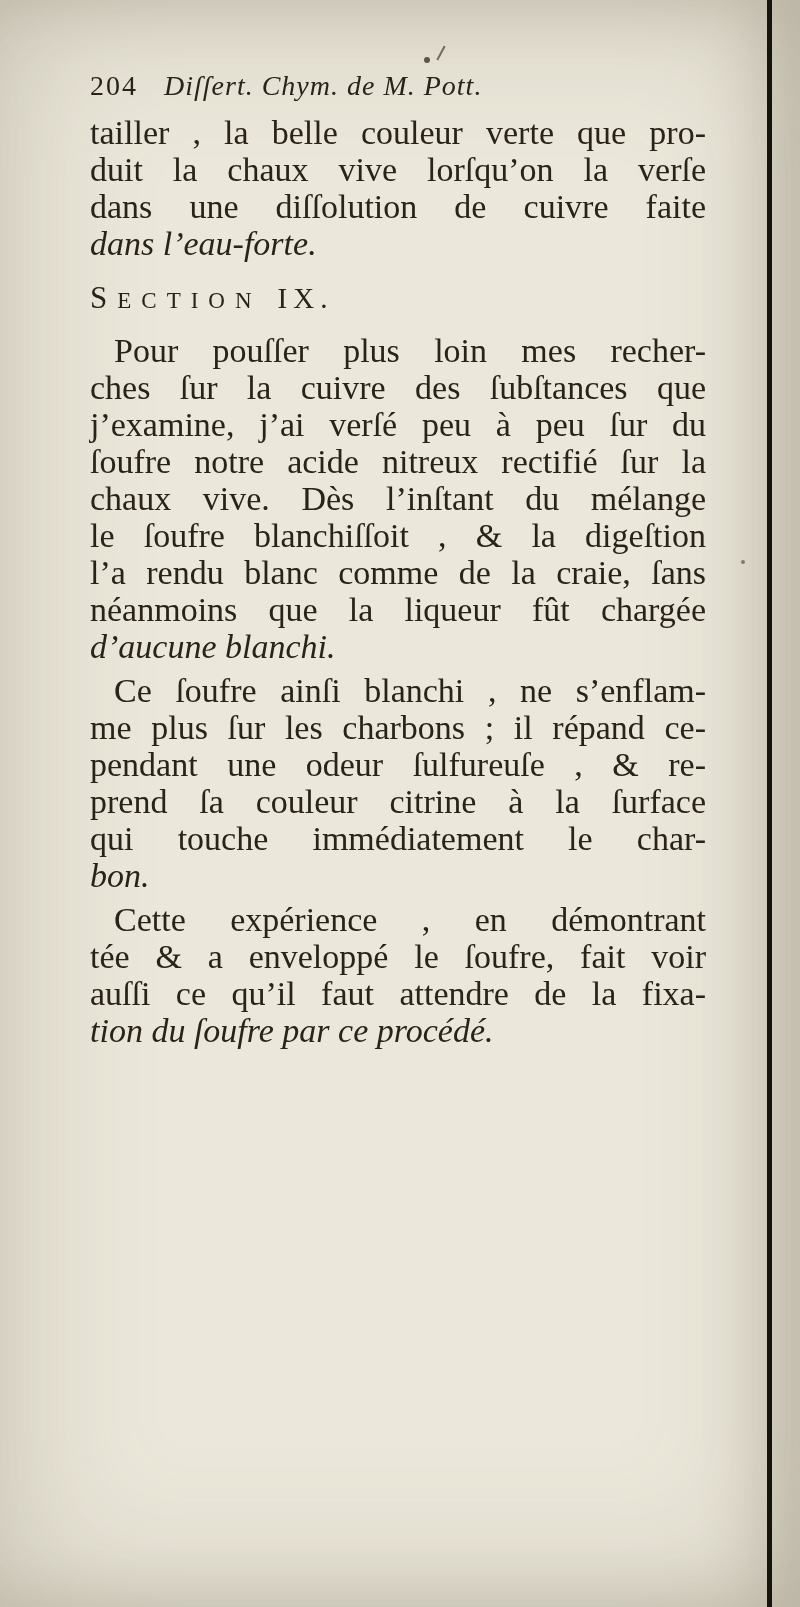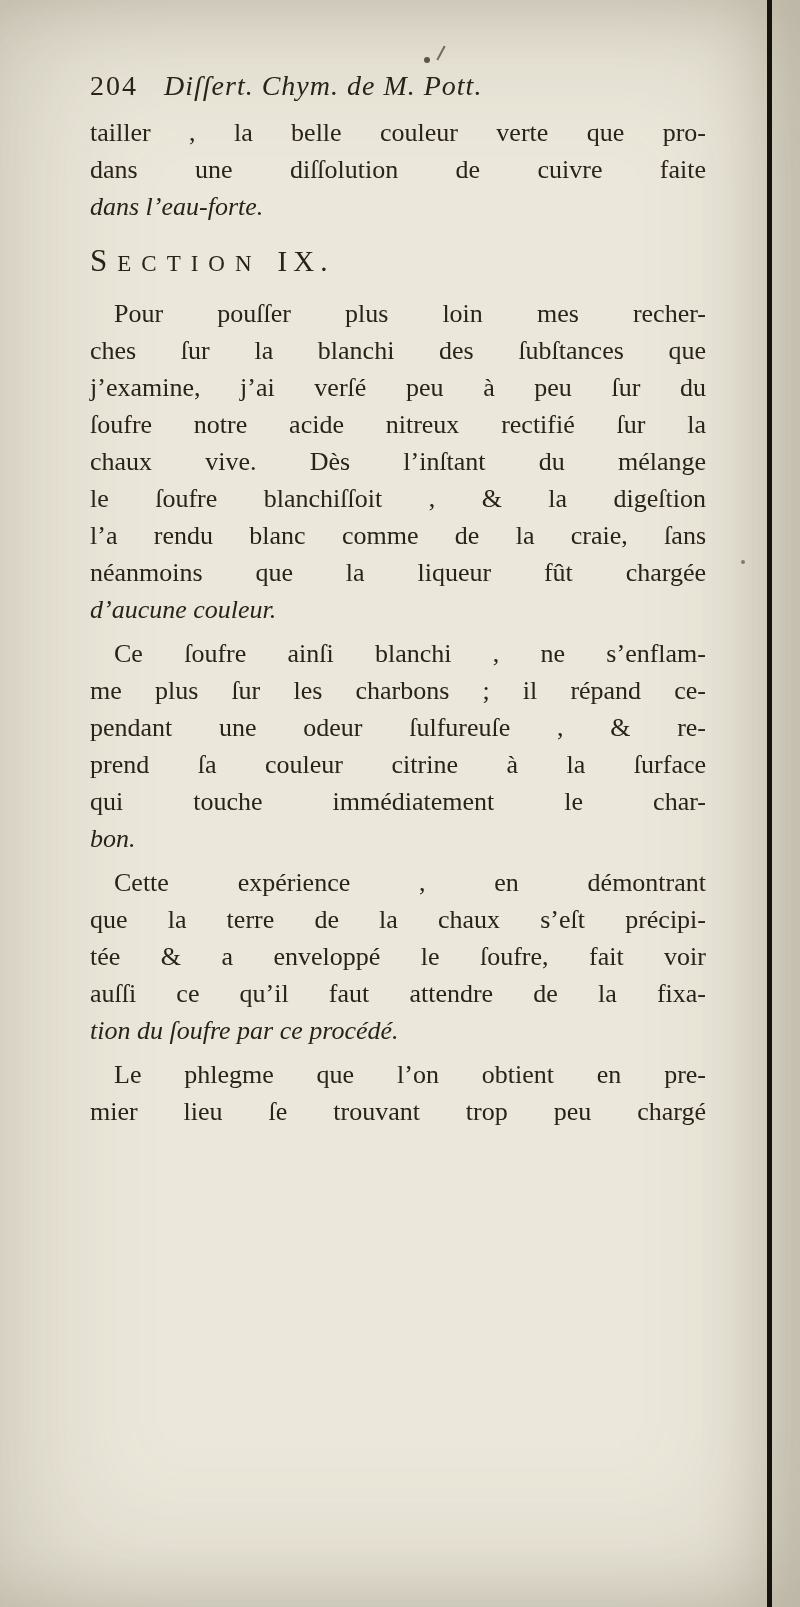--- a/index.html
+++ b/index.html
@@ -16,21 +16,21 @@
   .speck{position:absolute;background:#453c2f;}
   .s1{left:424px;top:57px;width:6px;height:6px;border-radius:50%;opacity:.85;}
   .s2{left:440px;top:45px;width:2px;height:16px;transform:rotate(28deg);opacity:.7;}
   .s3{left:741px;top:560px;width:4px;height:4px;border-radius:50%;opacity:.6;}
   .text-block{position:absolute;left:90px;top:70px;width:616px;}
   .header{display:flex;align-items:baseline;gap:26px;font-size:28px;margin-bottom:12px;}
   .pagenum{letter-spacing:2px;}
   .running-title{font-style:italic;letter-spacing:1px;}
   .para{margin:0 0 7px 0;}
   .line{
-    font-size:26px;line-height:37px;
+    font-size:34px;line-height:37px;
     text-align:justify;text-align-last:justify;
   }
   .lastline{text-align-last:left;font-style:italic;}
   .indent{text-indent:24px;}
   .section-heading{text-align:left;margin:18px 0 16px 0;white-space:nowrap;}
   .sec-initial{font-size:31px;letter-spacing:10px;}
   .sec-rest{font-size:23px;letter-spacing:10px;}
   .sec-num{font-size:29px;letter-spacing:6px;margin-left:16px;}
 </style>
 </head>
@@ -44,56 +44,52 @@
 
   <div class="text-block">
 
     <div class="header">
       <span class="pagenum">204</span>
       <span class="running-title">Diſſert. Chym. de M. Pott.</span>
     </div>
 
     <div class="para">
       <div class="line">tailler , la belle couleur verte que pro-</div>
+      <div class="line">duit la chaux vive lorſqu’on la verſe</div>
       <div class="line">dans une diſſolution de cuivre faite</div>
       <div class="line lastline">dans l’eau-forte.</div>
     </div>
 
     <div class="section-heading">
       <span class="sec-initial">S</span><span class="sec-rest">ECTION</span><span class="sec-num">IX.</span>
     </div>
 
     <div class="para">
       <div class="line indent">Pour pouſſer plus loin mes recher-</div>
-      <div class="line">ches ſur la blanchi des ſubſtances que</div>
+      <div class="line">ches ſur la cuivre des ſubſtances que</div>
       <div class="line">j’examine, j’ai verſé peu à peu ſur du</div>
       <div class="line">ſoufre notre acide nitreux rectifié ſur la</div>
       <div class="line">chaux vive. Dès l’inſtant du mélange</div>
       <div class="line">le ſoufre blanchiſſoit , &amp; la digeſtion</div>
       <div class="line">l’a rendu blanc comme de la craie, ſans</div>
       <div class="line">néanmoins que la liqueur fût chargée</div>
-      <div class="line lastline">d’aucune couleur.</div>
+      <div class="line lastline">d’aucune blanchi.</div>
     </div>
 
     <div class="para">
       <div class="line indent">Ce ſoufre ainſi blanchi , ne s’enflam-</div>
       <div class="line">me plus ſur les charbons ; il répand ce-</div>
       <div class="line">pendant une odeur ſulfureuſe , &amp; re-</div>
       <div class="line">prend ſa couleur citrine à la ſurface</div>
       <div class="line">qui touche immédiatement le char-</div>
       <div class="line lastline">bon.</div>
     </div>
 
     <div class="para">
       <div class="line indent">Cette expérience , en démontrant</div>
-      <div class="line">que la terre de la chaux s’eſt précipi-</div>
       <div class="line">tée &amp; a enveloppé le ſoufre, fait voir</div>
       <div class="line">auſſi ce qu’il faut attendre de la fixa-</div>
       <div class="line lastline">tion du ſoufre par ce procédé.</div>
     </div>
 
-    <div class="para">
-      <div class="line indent">Le phlegme que l’on obtient en pre-</div>
-      <div class="line">mier lieu ſe trouvant trop peu chargé</div>
-    </div>
 
   </div>
 </div>
 
 </body></html>

